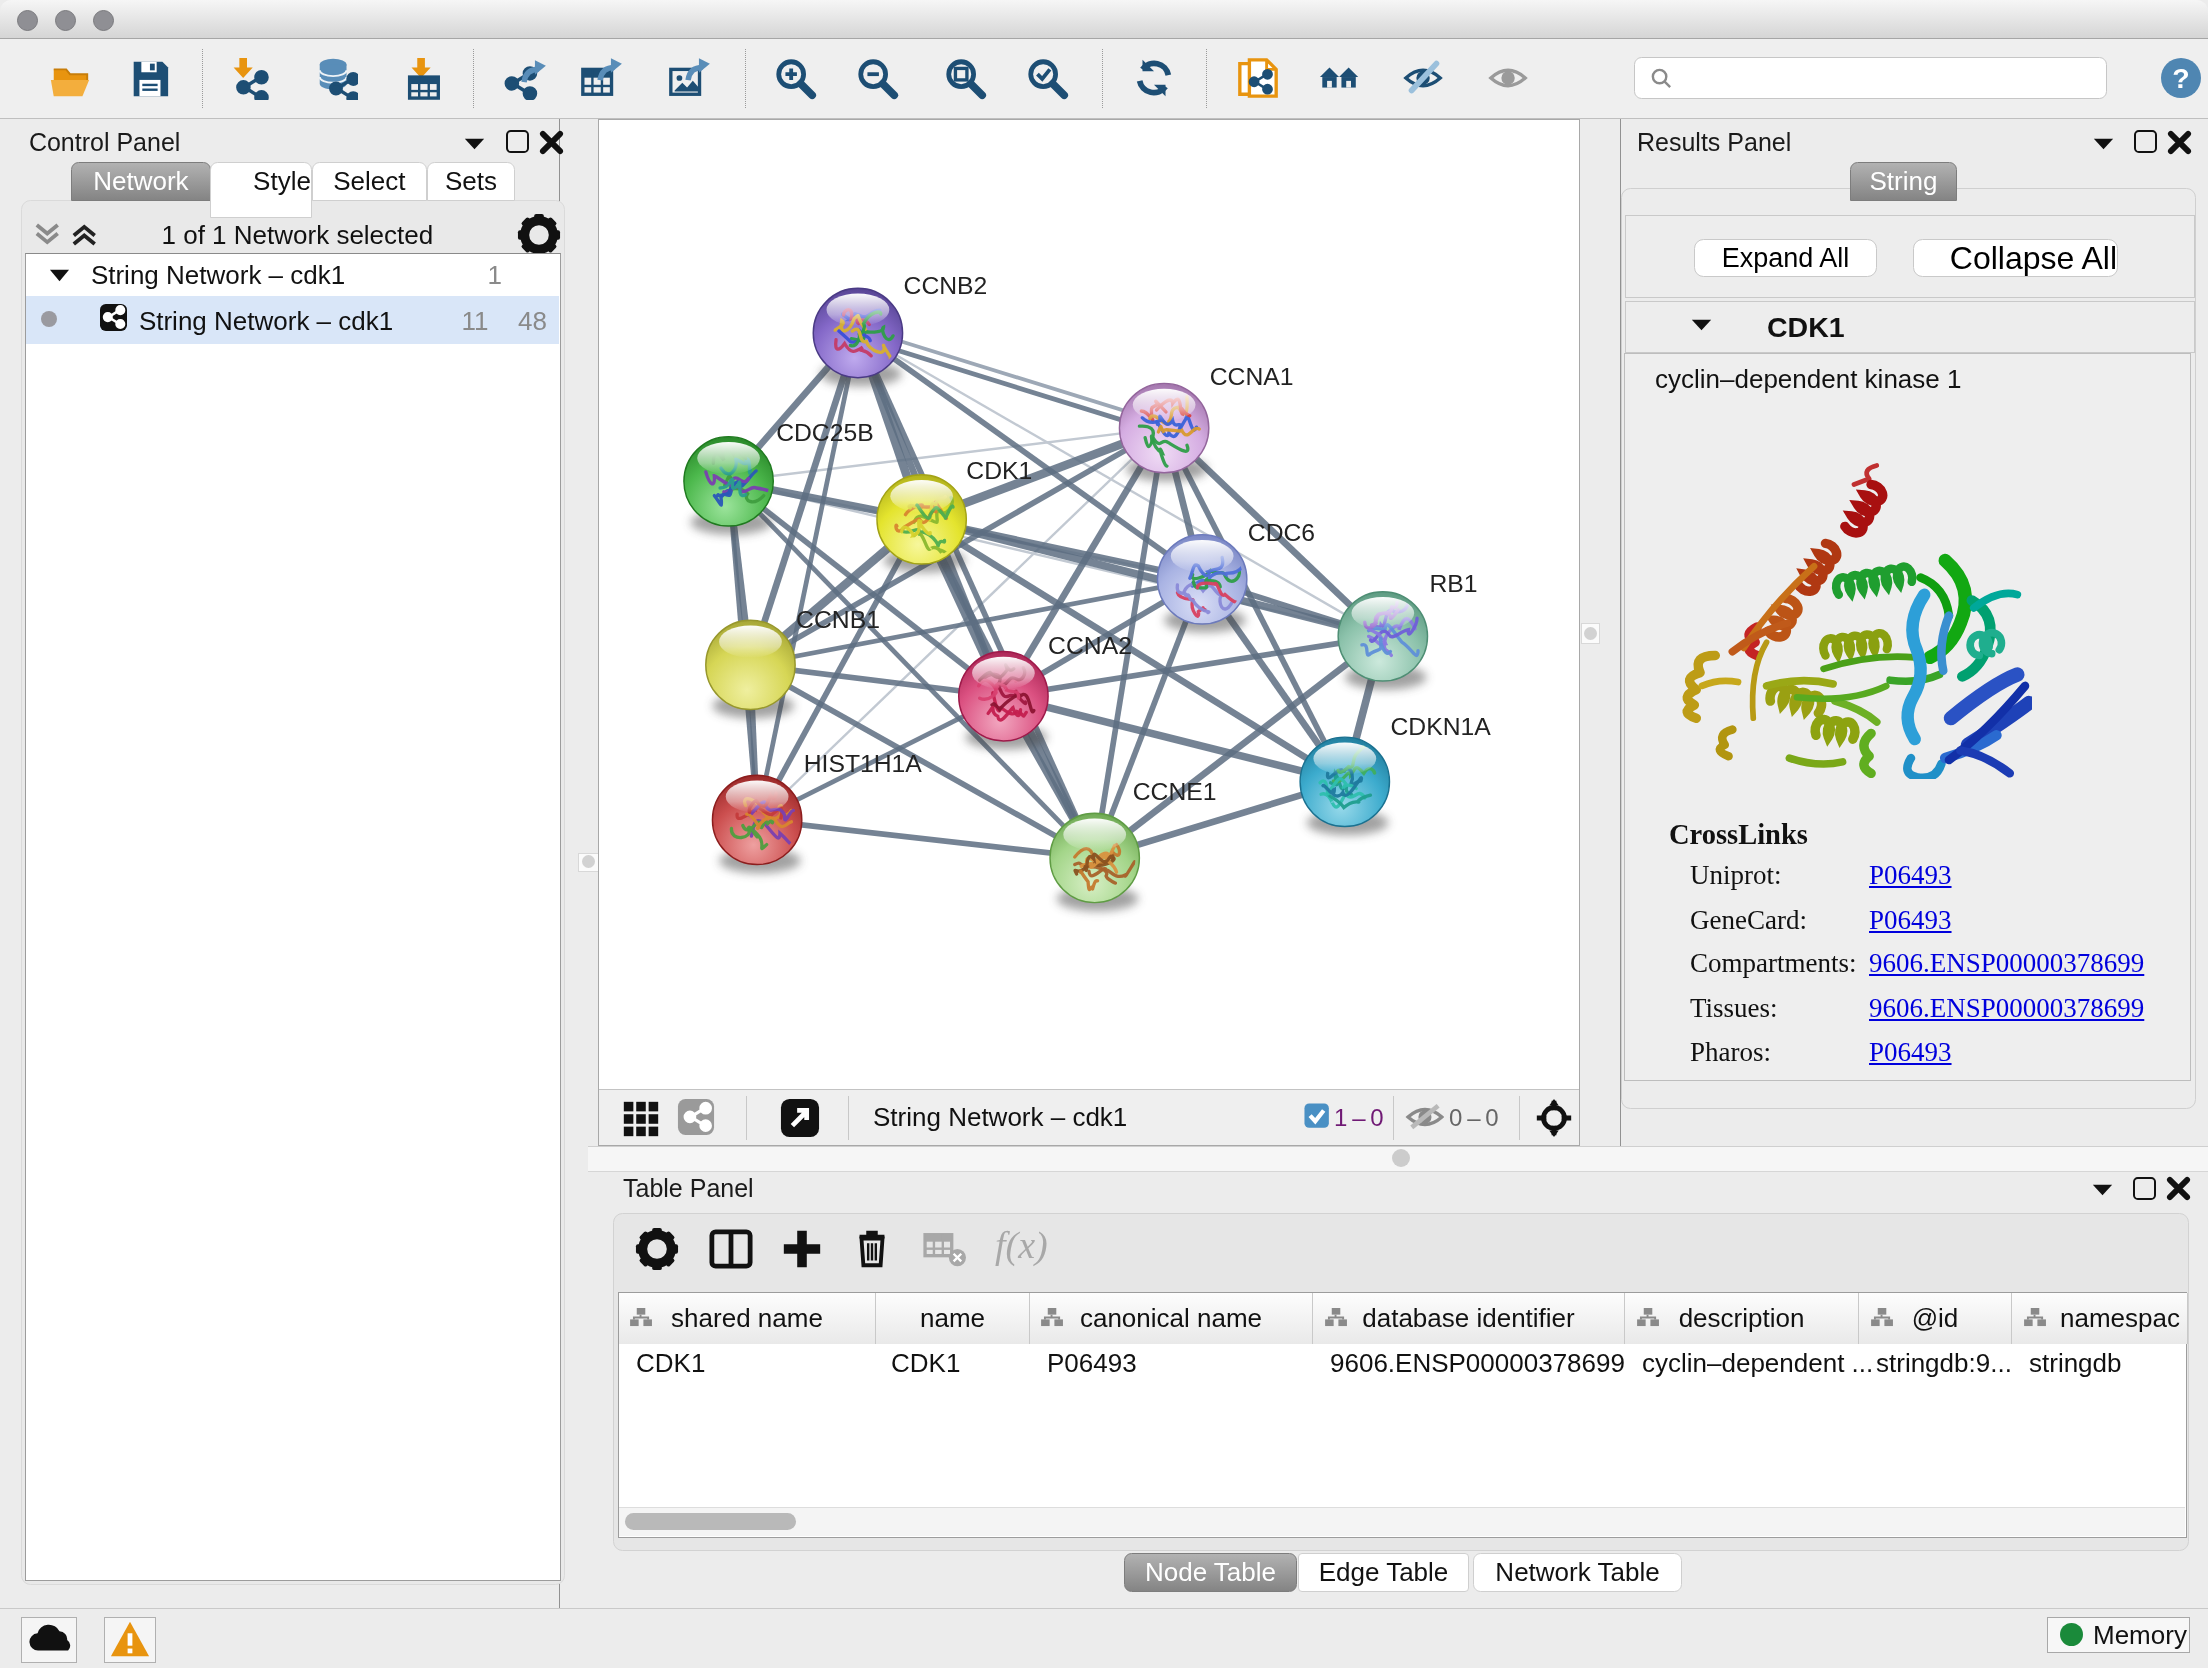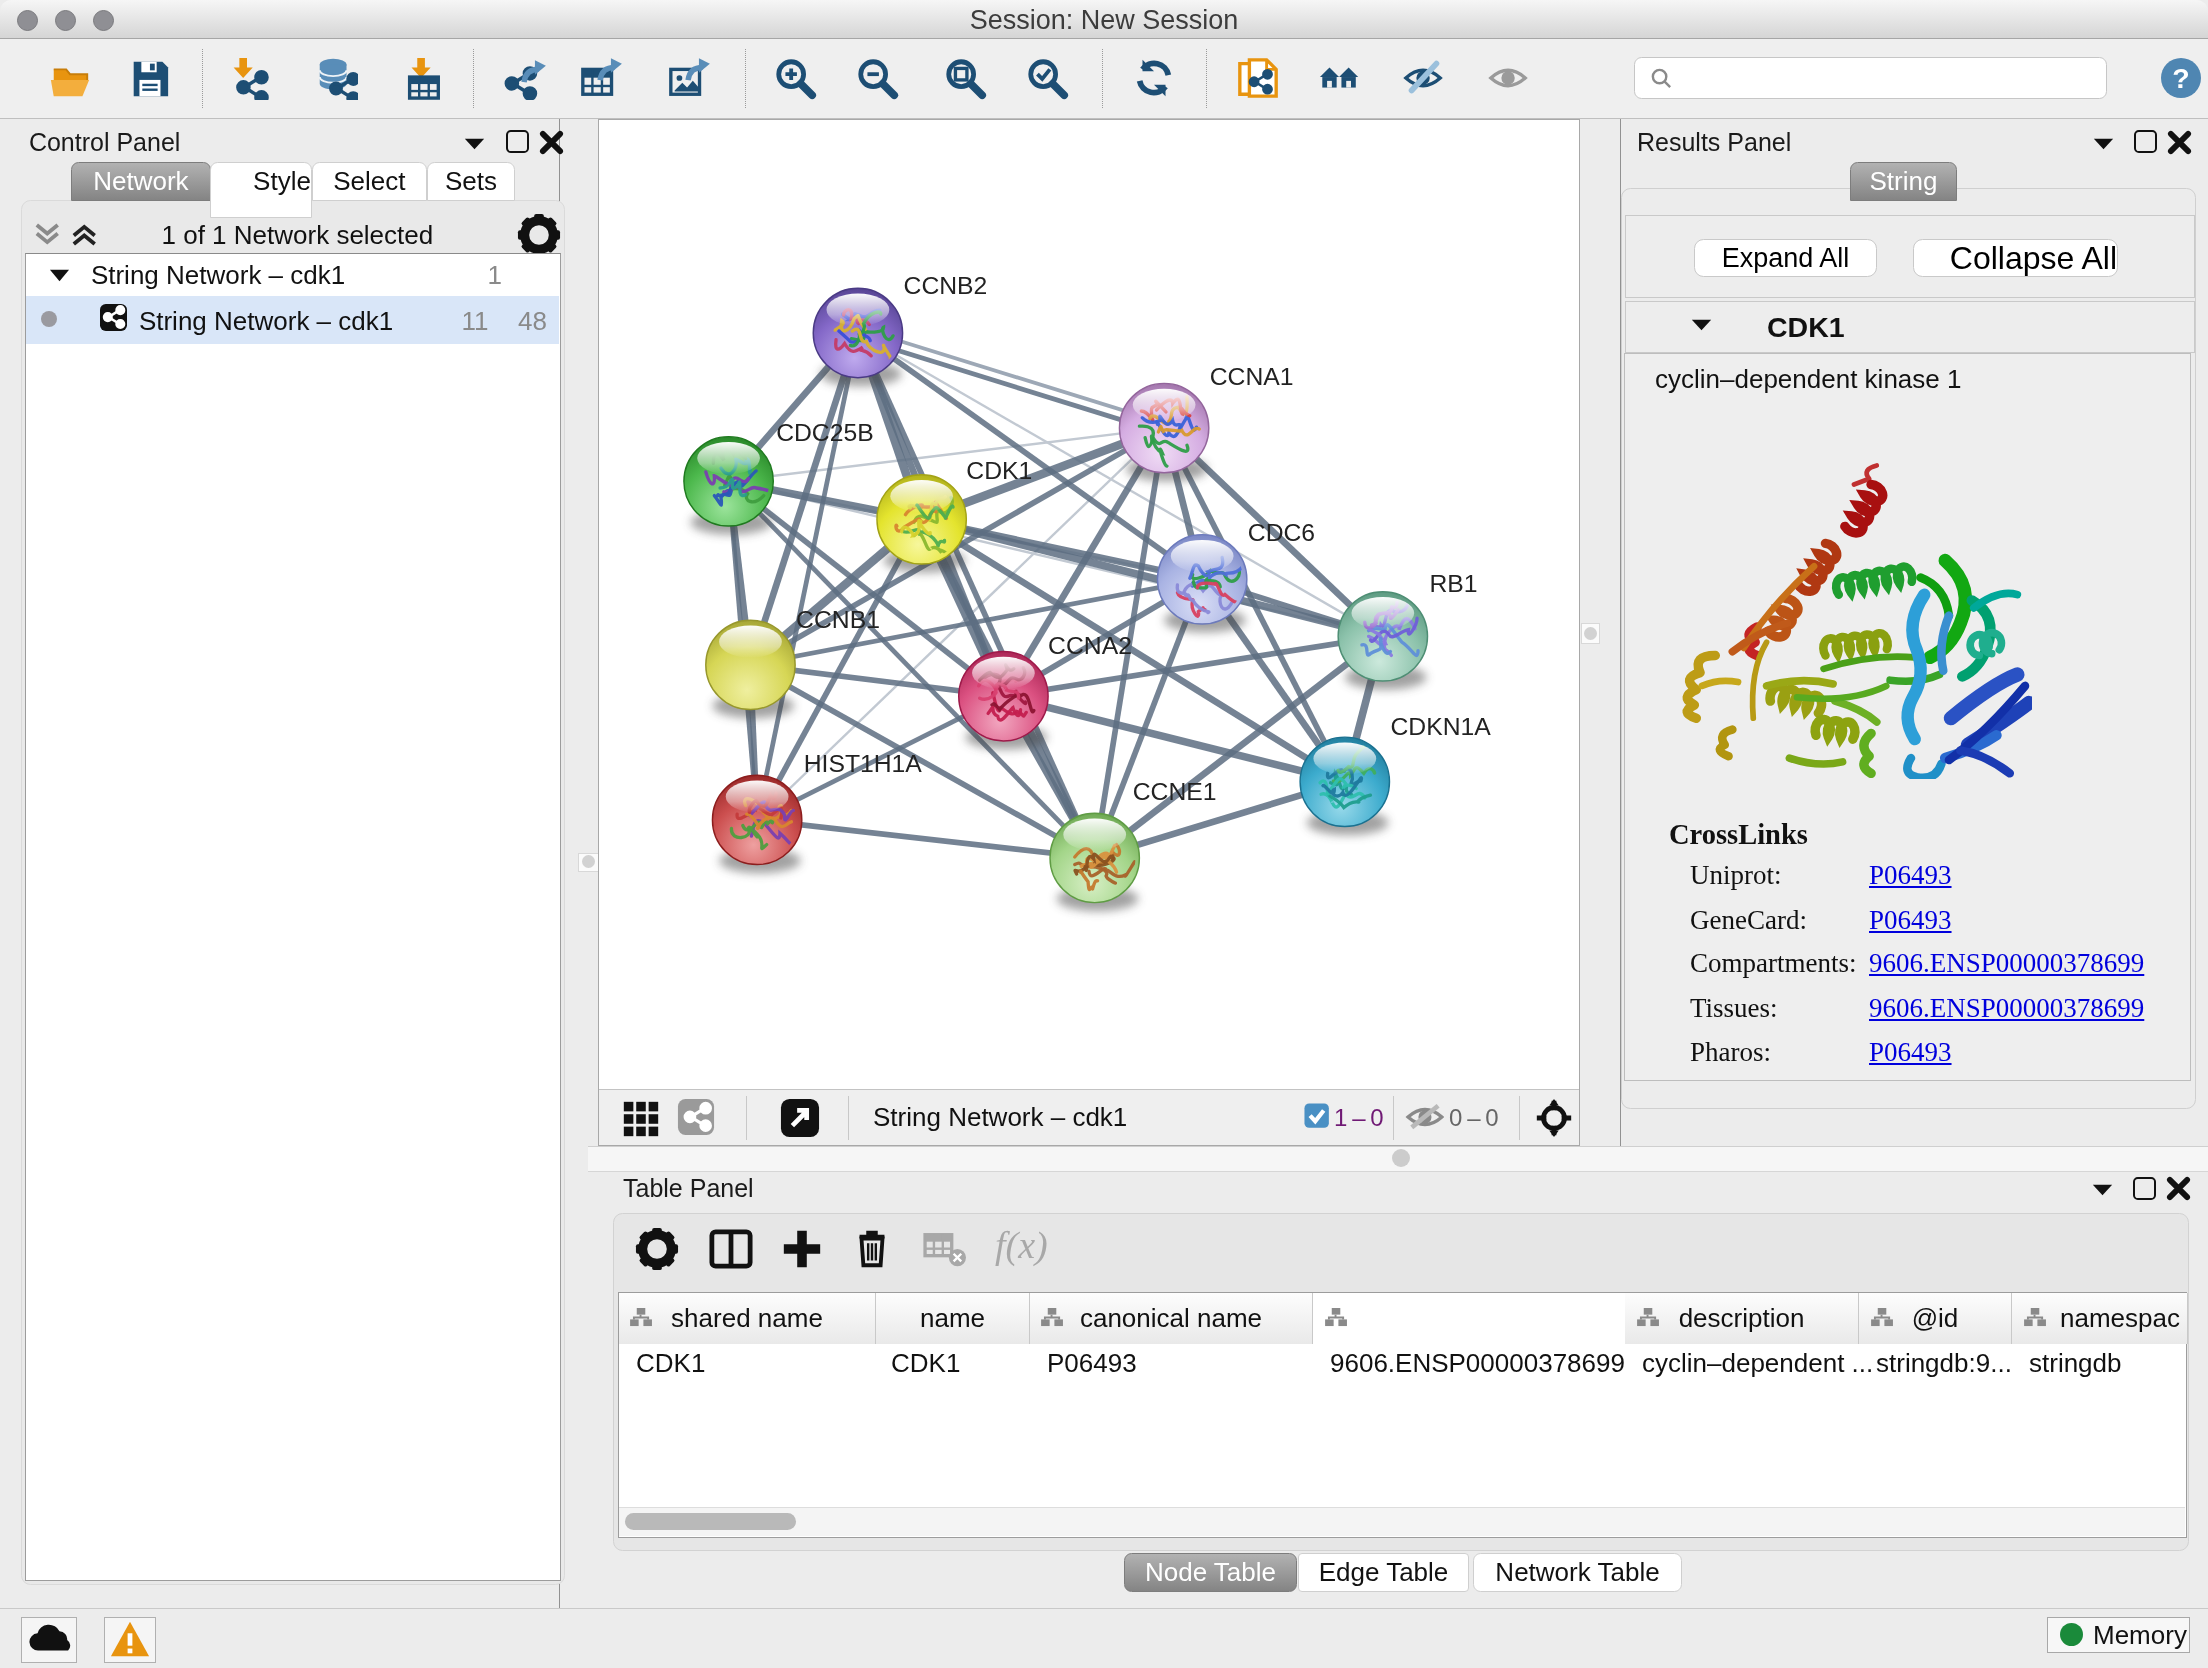--- a/index.html
+++ b/index.html
@@ -2,21 +2,20 @@
 <html style="font-size:15px"><head><meta charset="utf-8"><style>
 *{margin:0;padding:0;box-sizing:border-box}
 html,body{width:2208px;height:1668px;overflow:hidden;font-family:"Liberation Sans",sans-serif;background:#ececec}
 .abs{position:absolute}
 .panelhdr{font-size:25px;color:#1a1a1a}
 </style></head><body>
 <div class="abs" style="left:0;top:0;width:2208px;height:39px;background:linear-gradient(#f6f6f6,#d5d5d5);border-bottom:1.9px solid #a6a6a6;border-radius:11.4px 11.4px 0 0">
     <div class="abs" style="left:17px;top:9.5px;width:21px;height:21px;border-radius:50%;background:#8f8f94;border:1px solid #7a7a7e;box-sizing:border-box"></div>
     <div class="abs" style="left:55px;top:9.5px;width:21px;height:21px;border-radius:50%;background:#8f8f94;border:1px solid #7a7a7e;box-sizing:border-box"></div>
     <div class="abs" style="left:93px;top:9.5px;width:21px;height:21px;border-radius:50%;background:#8f8f94;border:1px solid #7a7a7e;box-sizing:border-box"></div>
-    <div class="abs" style="left:0;right:0;top:4.8px;text-align:center;font-size:27px;color:#3c3c3c">Session: New Session</div>
   </div>
 <div class="abs" style="left:0;top:39px;width:2208px;height:80px;background:#efefef;border-bottom:1.9px solid #bfbfbf">
     <div style="position:absolute;left:48px;top:17px;width:44px;height:44px"><svg width="44" height="44" viewBox="0 0 46 46" style="">
         <path d="M6 14 h13 l4 5 h18 v6 H6z" fill="#e8940f"></path>
         <path d="M3 25 h40 l-7 17 H6z" fill="#f3ae3d"></path>
         <path d="M6 14 h13 l4 5 h18 v6" fill="none" stroke="#c87d08" stroke-width="2"></path>
       </svg></div>
     <div style="position:absolute;left:127px;top:17px;width:44px;height:44px"><svg width="44" height="44" viewBox="0 0 46 46" style="">
         <path d="M7 6 h30 l6 6 v30 H7z" fill="#1d4e74"></path>
         <rect x="15" y="6" width="16" height="11" fill="#fff"></rect>
@@ -706,20 +705,21 @@
       <div class="abs" style="left:257px;top:0;width:154px;height:51px;background:linear-gradient(#fdfdfd,#e9e9e9);border-right:1.9px solid #c9c9c9;text-align:center;font-size:26px;line-height:51px;color:#111">name</div>
       <div class="abs" style="left:411px;top:0;width:283px;height:51px;background:linear-gradient(#fdfdfd,#e9e9e9);border-right:1.9px solid #c9c9c9;text-align:center;font-size:26px;line-height:51px;color:#111">canonical name</div>
       <div class="abs" style="left:422px;top:15px"><svg width="23" height="19" viewBox="0 0 24 20" style="">
           <g transform="translate(0,0)" fill="#8a8a8a">
             <rect x="7" y="0" width="9" height="7"></rect>
             <rect x="0" y="12" width="9" height="7"></rect>
             <rect x="14" y="12" width="9" height="7"></rect>
             <path d="M11 7 v3 M4 12 v-2 h15 v2 M11 8 v2" stroke="#8a8a8a" stroke-width="2" fill="none"></path>
           </g>
         </svg></div>
+      <div class="abs" style="left:694px;top:0;width:312px;height:51px;background:linear-gradient(#fdfdfd,#e9e9e9);border-right:1.9px solid #c9c9c9;text-align:center;font-size:26px;line-height:51px;color:#111">database identifier</div>
       <div class="abs" style="left:706px;top:15px"><svg width="23" height="19" viewBox="0 0 24 20" style="">
           <g transform="translate(0,0)" fill="#8a8a8a">
             <rect x="7" y="0" width="9" height="7"></rect>
             <rect x="0" y="12" width="9" height="7"></rect>
             <rect x="14" y="12" width="9" height="7"></rect>
             <path d="M11 7 v3 M4 12 v-2 h15 v2 M11 8 v2" stroke="#8a8a8a" stroke-width="2" fill="none"></path>
           </g>
         </svg></div>
       <div class="abs" style="left:1006px;top:0;width:234px;height:51px;background:linear-gradient(#fdfdfd,#e9e9e9);border-right:1.9px solid #c9c9c9;text-align:center;font-size:26px;line-height:51px;color:#111">description</div>
       <div class="abs" style="left:1018px;top:15px"><svg width="23" height="19" viewBox="0 0 24 20" style="">

